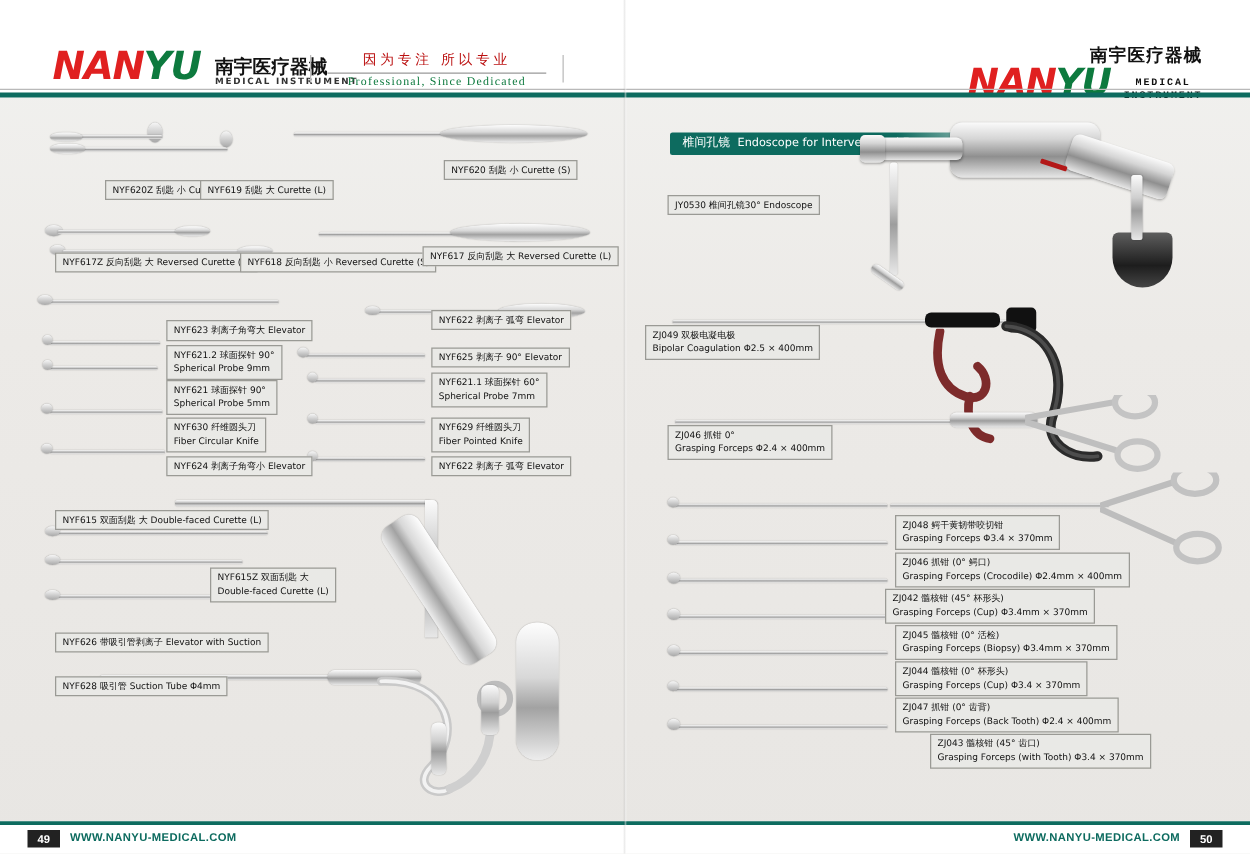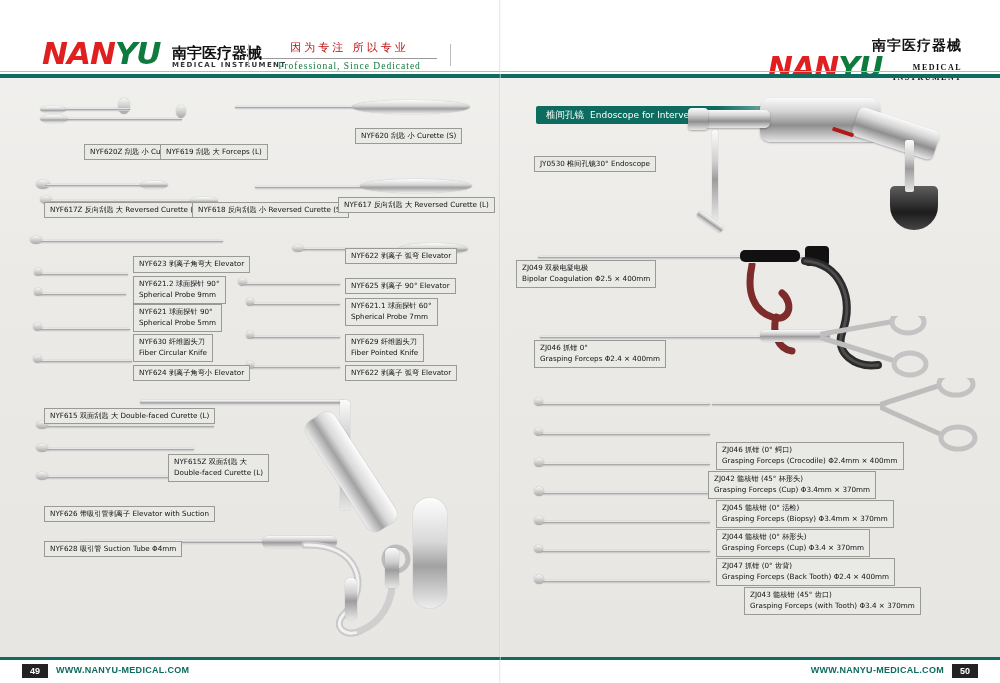--- a/index.html
+++ b/index.html
@@ -68,22 +68,22 @@
   }
   .slogan:after{
     content:""; position:absolute; right:-14px; top:4px; width:1px; height:22px; background:#bbb;
   }
   .logo-right .nanyu-word { font-size: 30px; }
   .logo-right .cn-top {
     font-family:"DejaVu Sans", sans-serif; font-weight:bold; font-size:14px; color:#111;
     letter-spacing: 1px;
   }
   .logo-right .med {
-    font-family:Liberation Serif, serif; font-size:8px; font-weight:bold; color:#111;
-    letter-spacing:1.5px; line-height:1.25; text-align:right; display:inline-block;
+    font-family:Liberation Mono, monospace; font-size:8px; font-weight:bold; color:#111;
+    letter-spacing:1.5px; line-height:1.25; text-align:center; display:inline-block;
     margin-left:6px; vertical-align:bottom;
   }
   
   .footer {
     position:absolute; left:0; bottom:0; width:1000px; height:26px;
     background:#ffffff;
   }
   .footer:before{
     content:""; position:absolute; left:0; top:0; width:1000px; height:3px; background:#0d6b5f;
   }
@@ -213,21 +213,21 @@
     </div>
     <div class="inst">
       <div class="shaft" style="left:235px; top:28px; width:130px; height:3px;"></div>
       <div class="handle" style="left:352px; top:22px; width:118px; height:14px; border-radius:50%/50%;"></div>
     </div>
 
     <div class="label" style="left:44px; top:66px;margin-left:40px;">
       <span class="cn">NYF620Z 刮匙 小</span>&nbsp;<span class="en">Curette (S)</span>
     </div>
     <div class="label" style="left:160px; top:66px;">
-      <span class="cn">NYF619 刮匙 大</span>&nbsp;<span class="en">Forceps (L)</span>
+      <span class="cn">NYF619 刮匙 大</span>&nbsp;<span class="en">Curette (L)</span>
     </div>
     <div class="label" style="left:355px; top:50px;">
       <span class="cn">NYF620 刮匙 小</span>&nbsp;<span class="en">Curette (S)</span>
     </div>
 
     <div class="inst">
       <div class="tip" style="left:36px; top:102px; width:14px; height:9px;"></div>
       <div class="shaft" style="left:46px; top:106px; width:105px; height:3px;"></div>
       <div class="handle" style="left:140px; top:103px; width:28px; height:8px;"></div>
     </div>
@@ -462,20 +462,24 @@
     <div class="inst">
       <div class="shaft" style="left:712px; top:325px; width:175px; height:3px;"></div>
       <svg width="130" height="80" style="position:absolute; left:880px; top:300px;">
         <path d="M2 26 L 58 8" stroke="#bdbdbd" stroke-width="5" fill="none" stroke-linecap="round"></path>
         <path d="M2 30 L 60 56" stroke="#bdbdbd" stroke-width="5" fill="none" stroke-linecap="round"></path>
         <ellipse cx="76" cy="6" rx="17" ry="11" fill="none" stroke="#c2c2c2" stroke-width="5"></ellipse>
         <ellipse cx="78" cy="60" rx="17" ry="11" fill="none" stroke="#c2c2c2" stroke-width="5"></ellipse>
       </svg>
     </div>
 
+    <div class="label two" style="left:716px; top:334px;">
+      <div><span class="cn">ZJ048 鳄干黄韧带咬切钳</span></div>
+      <div><span class="en">Grasping Forceps</span>&nbsp;<span>Φ3.4 × 370mm</span></div>
+    </div>
     <div class="label two" style="left:716px; top:364px;">
       <div><span class="cn">ZJ046 抓钳 (0°  鳄口)</span></div>
       <div><span class="en">Grasping Forceps (Crocodile)</span>&nbsp;<span>Φ2.4mm × 400mm</span></div>
     </div>
     <div class="label two" style="left:708px; top:393px;">
       <div><span class="cn">ZJ042 髓核钳 (45°  杯形头)</span></div>
       <div><span class="en">Grasping Forceps (Cup)</span>&nbsp;<span>Φ3.4mm × 370mm</span></div>
     </div>
     <div class="label two" style="left:716px; top:422px;">
       <div><span class="cn">ZJ045 髓核钳 (0°  活检)</span></div>

